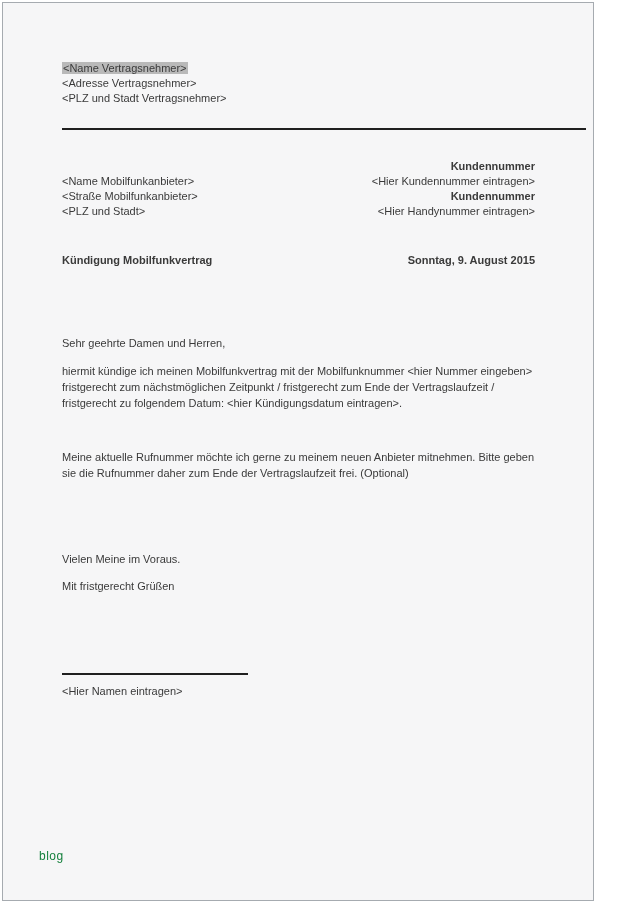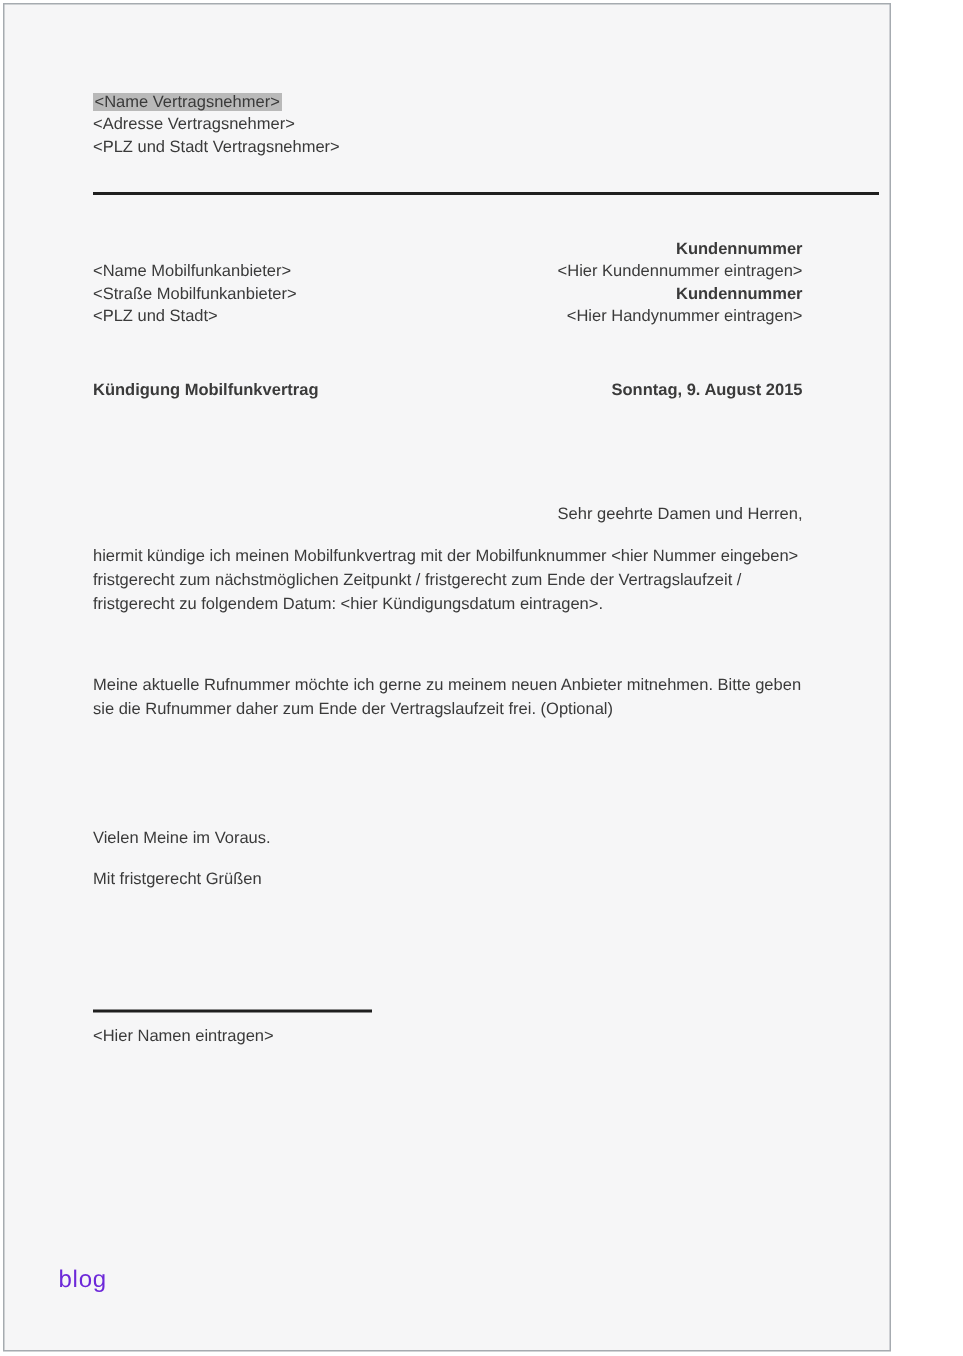--- a/index.html
+++ b/index.html
@@ -56,42 +56,42 @@
   .subject-row {
     margin-top: 34px;
     display: flex;
     justify-content: space-between;
     align-items: baseline;
   }
   .body-text p {
     margin: 0;
     line-height: 16px;
   }
-  .salutation   { margin-top: 67px !important; text-align: right; }
+  .salutation   { margin-top: 67px !important; }
   .paragraph-1  { margin-top: 12px !important; }
   .paragraph-2  { margin-top: 15px !important; }
   .paragraph-3  { margin-top: 38px !important; }
   .thanks       { margin-top: 70px !important; }
   .closing      { margin-top: 11px !important; }
   .signature-line {
     margin-top: 79px;
     width: 186px;
     height: 2px;
     background: #1f1f1f;
   }
   .signature-name {
     margin-top: 9px;
     line-height: 15px;
   }
   .watermark {
     position: absolute;
     left: 36px;
     bottom: 37px;
-    color: #6d28d9;
-    font-size: 16px;
+    color: #15803d;
+    font-size: 12px;
     letter-spacing: 0.5px;
     user-select: none;
   }
 </style>
 </head>
 <body>
 
 <div class="viewport">
   <div class="page">
     <div class="content">

